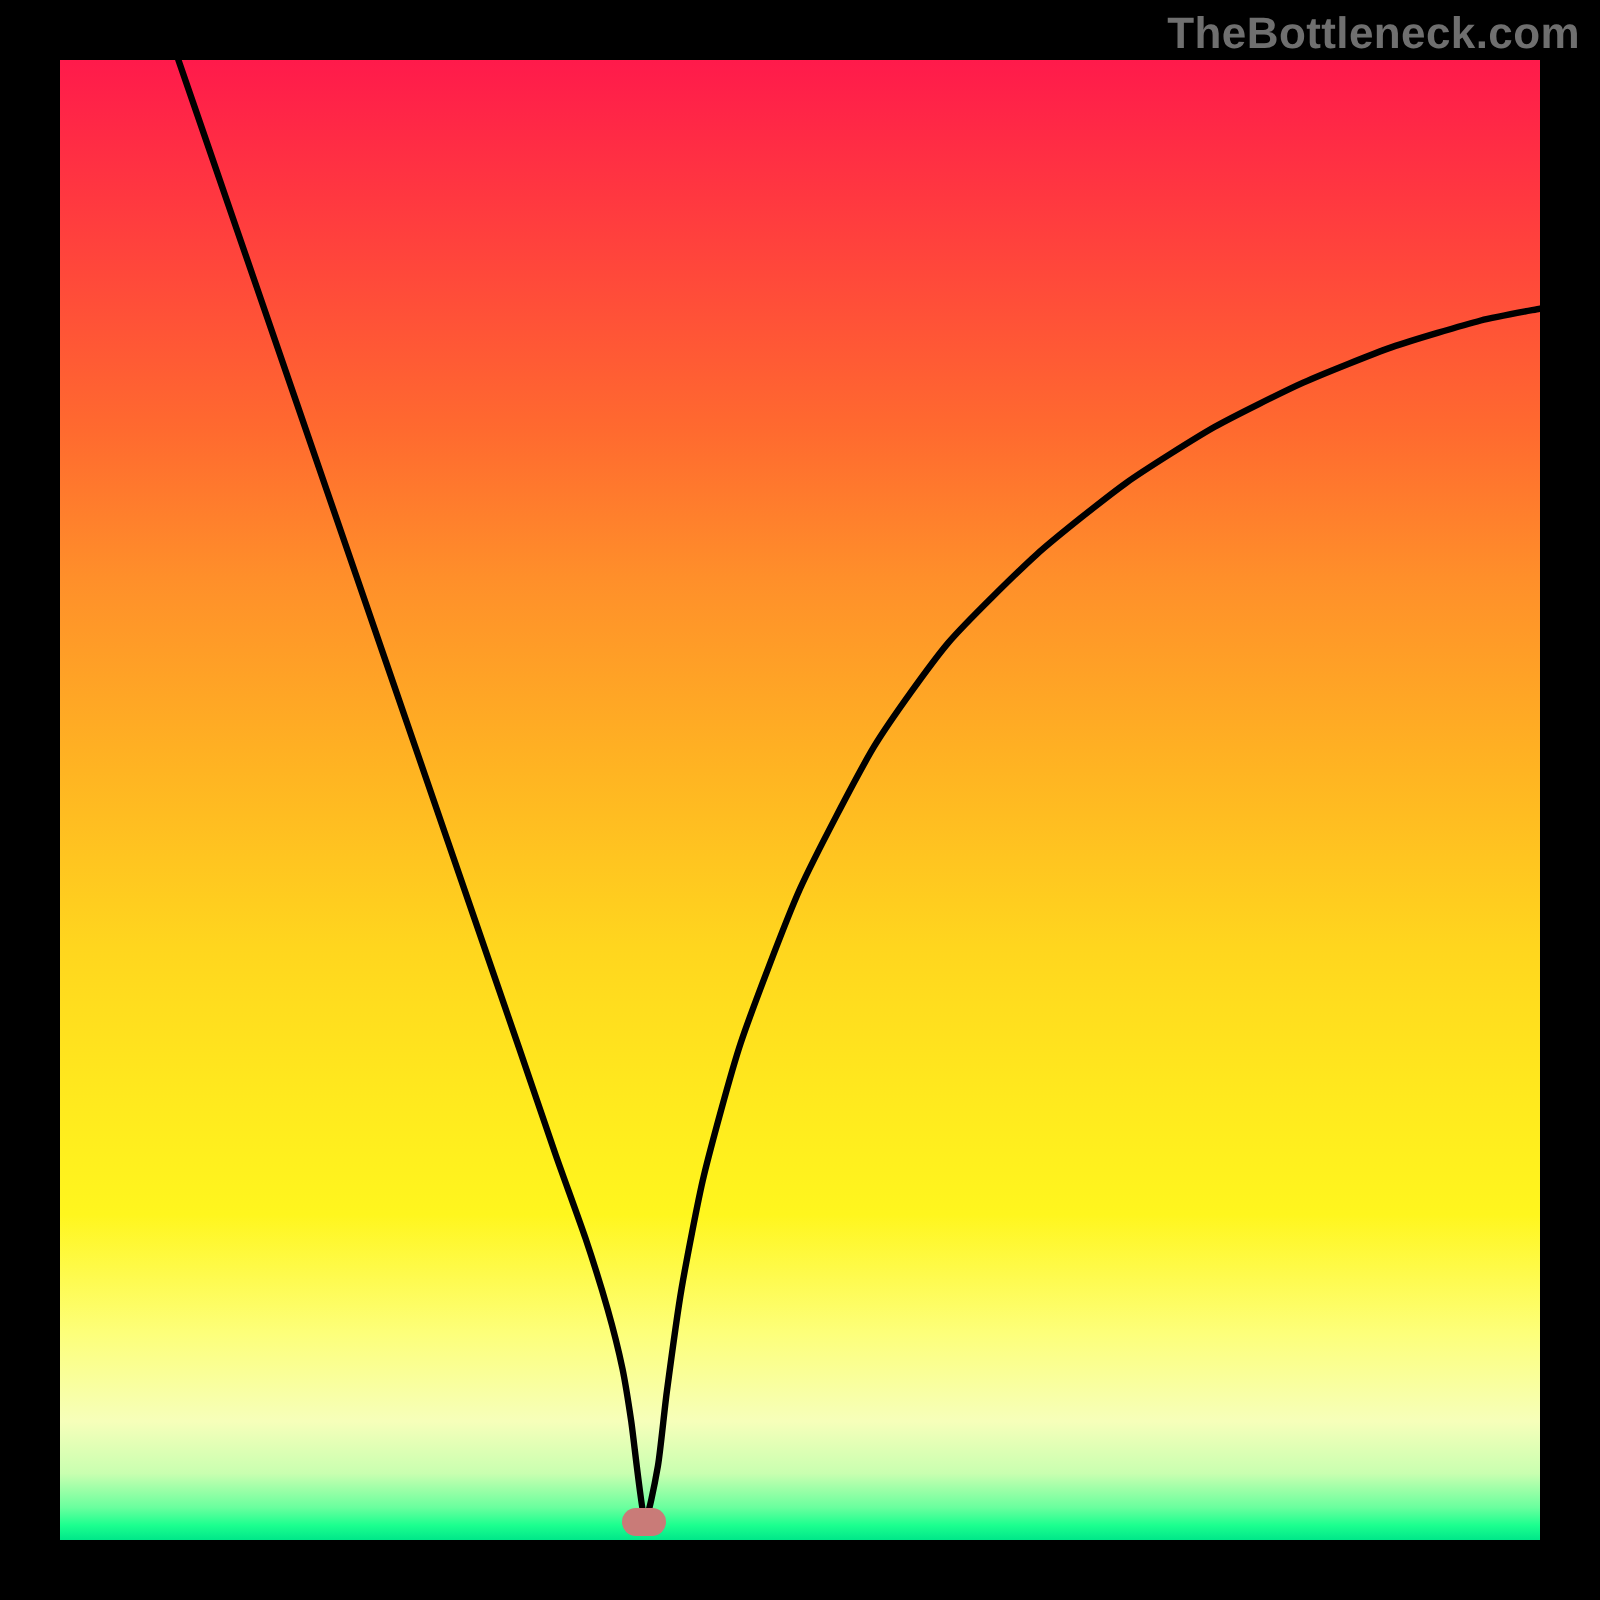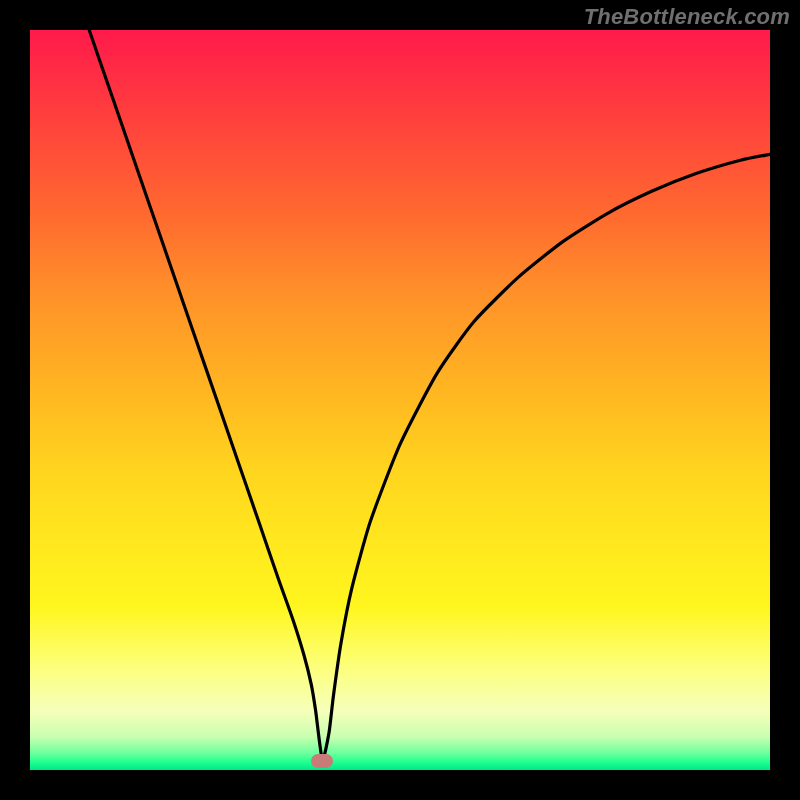--- a/index.html
+++ b/index.html
@@ -10,21 +10,20 @@
     background: #000;
     overflow: hidden;
   }
   .frame {
     position: absolute;
     left: 0;
     top: 0;
     width: 800px;
     height: 604px;
     background: #000;
-    font-style: italic;
   }
   .plot-area {
     position: absolute;
     left: 30px;
     top: 30px;
     width: 740px;
     height: 740px;
     background: linear-gradient(to bottom,
       #ff1a4b 0%,
       #ff3a3f 10%,

